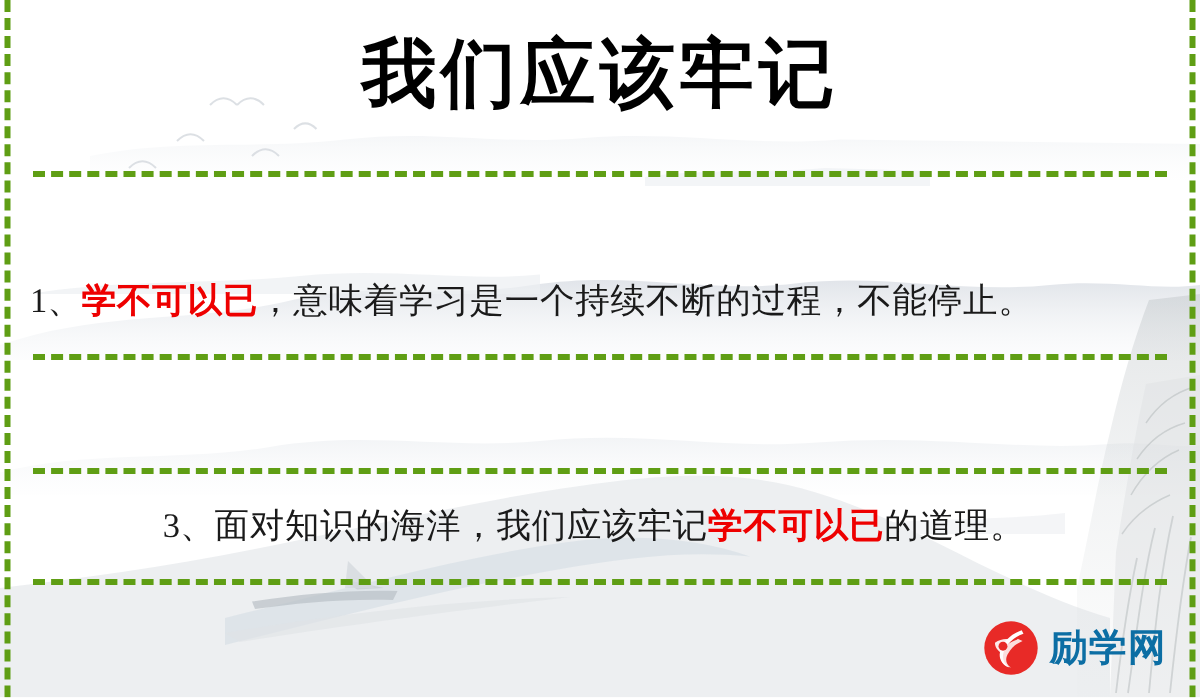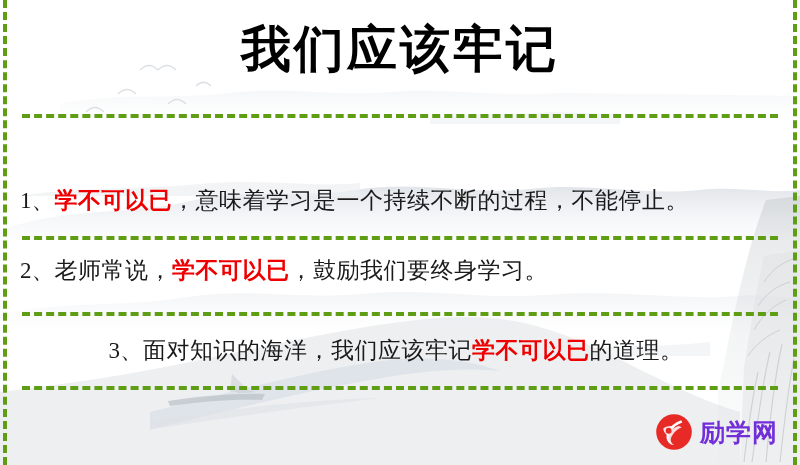--- a/index.html
+++ b/index.html
@@ -92,21 +92,21 @@
     align-items: center;
     gap: 7px;
     z-index: 4;
     opacity: 0.96;
   }
   .logo-mark { width: 38px; height: 38px; display: block; }
   .logo-text {
     font-family: "Liberation Sans", "DejaVu Sans", sans-serif;
     font-size: 25px;
     font-weight: bold;
-    color: #6d28d9;
+    color: #0369a1;
     letter-spacing: 1px;
     line-height: 1;
   }
 </style>
 </head>
 <body>
 
 <div id="page">
 
   <div class="wash" style="left:0; top:0; width:800px; height:465px;">
@@ -187,23 +187,20 @@
   <div class="sep" style="top:236px;"></div>
   <div class="sep" style="top:312px;"></div>
   <div class="sep" style="top:386px;"></div>
 
   <div class="title">我们应该牢记</div>
 
   <div class="entry" id="entry-1">
     <span class="num">1、</span><span></span><span class="kw">学不可以已</span><span>，意味着学习是一个持续不断的过程，不能停止。</span>
   </div>
 
-  <div class="entry" id="entry-2">
-    <span class="num">2、</span><span>老师常说，</span><span class="kw">学不可以已</span><span>，鼓励我们要终身学习。</span>
-  </div>
 
   <div class="entry" id="entry-3">
     <span class="num">3、</span><span>面对知识的海洋，我们应该牢记</span><span class="kw">学不可以已</span><span>的道理。</span>
   </div>
 
   <div class="logo">
     <svg class="logo-mark" viewBox="0 0 64 64">
       <circle cx="32" cy="32" r="30" fill="#e8231f"></circle>
       <path d="M44,12 C33,16 25,23 21,32 C17,41 20,50 30,54
                C22,48 21,40 26,32 C30,25 37,19 46,16 Z" fill="#ffffff"></path>

